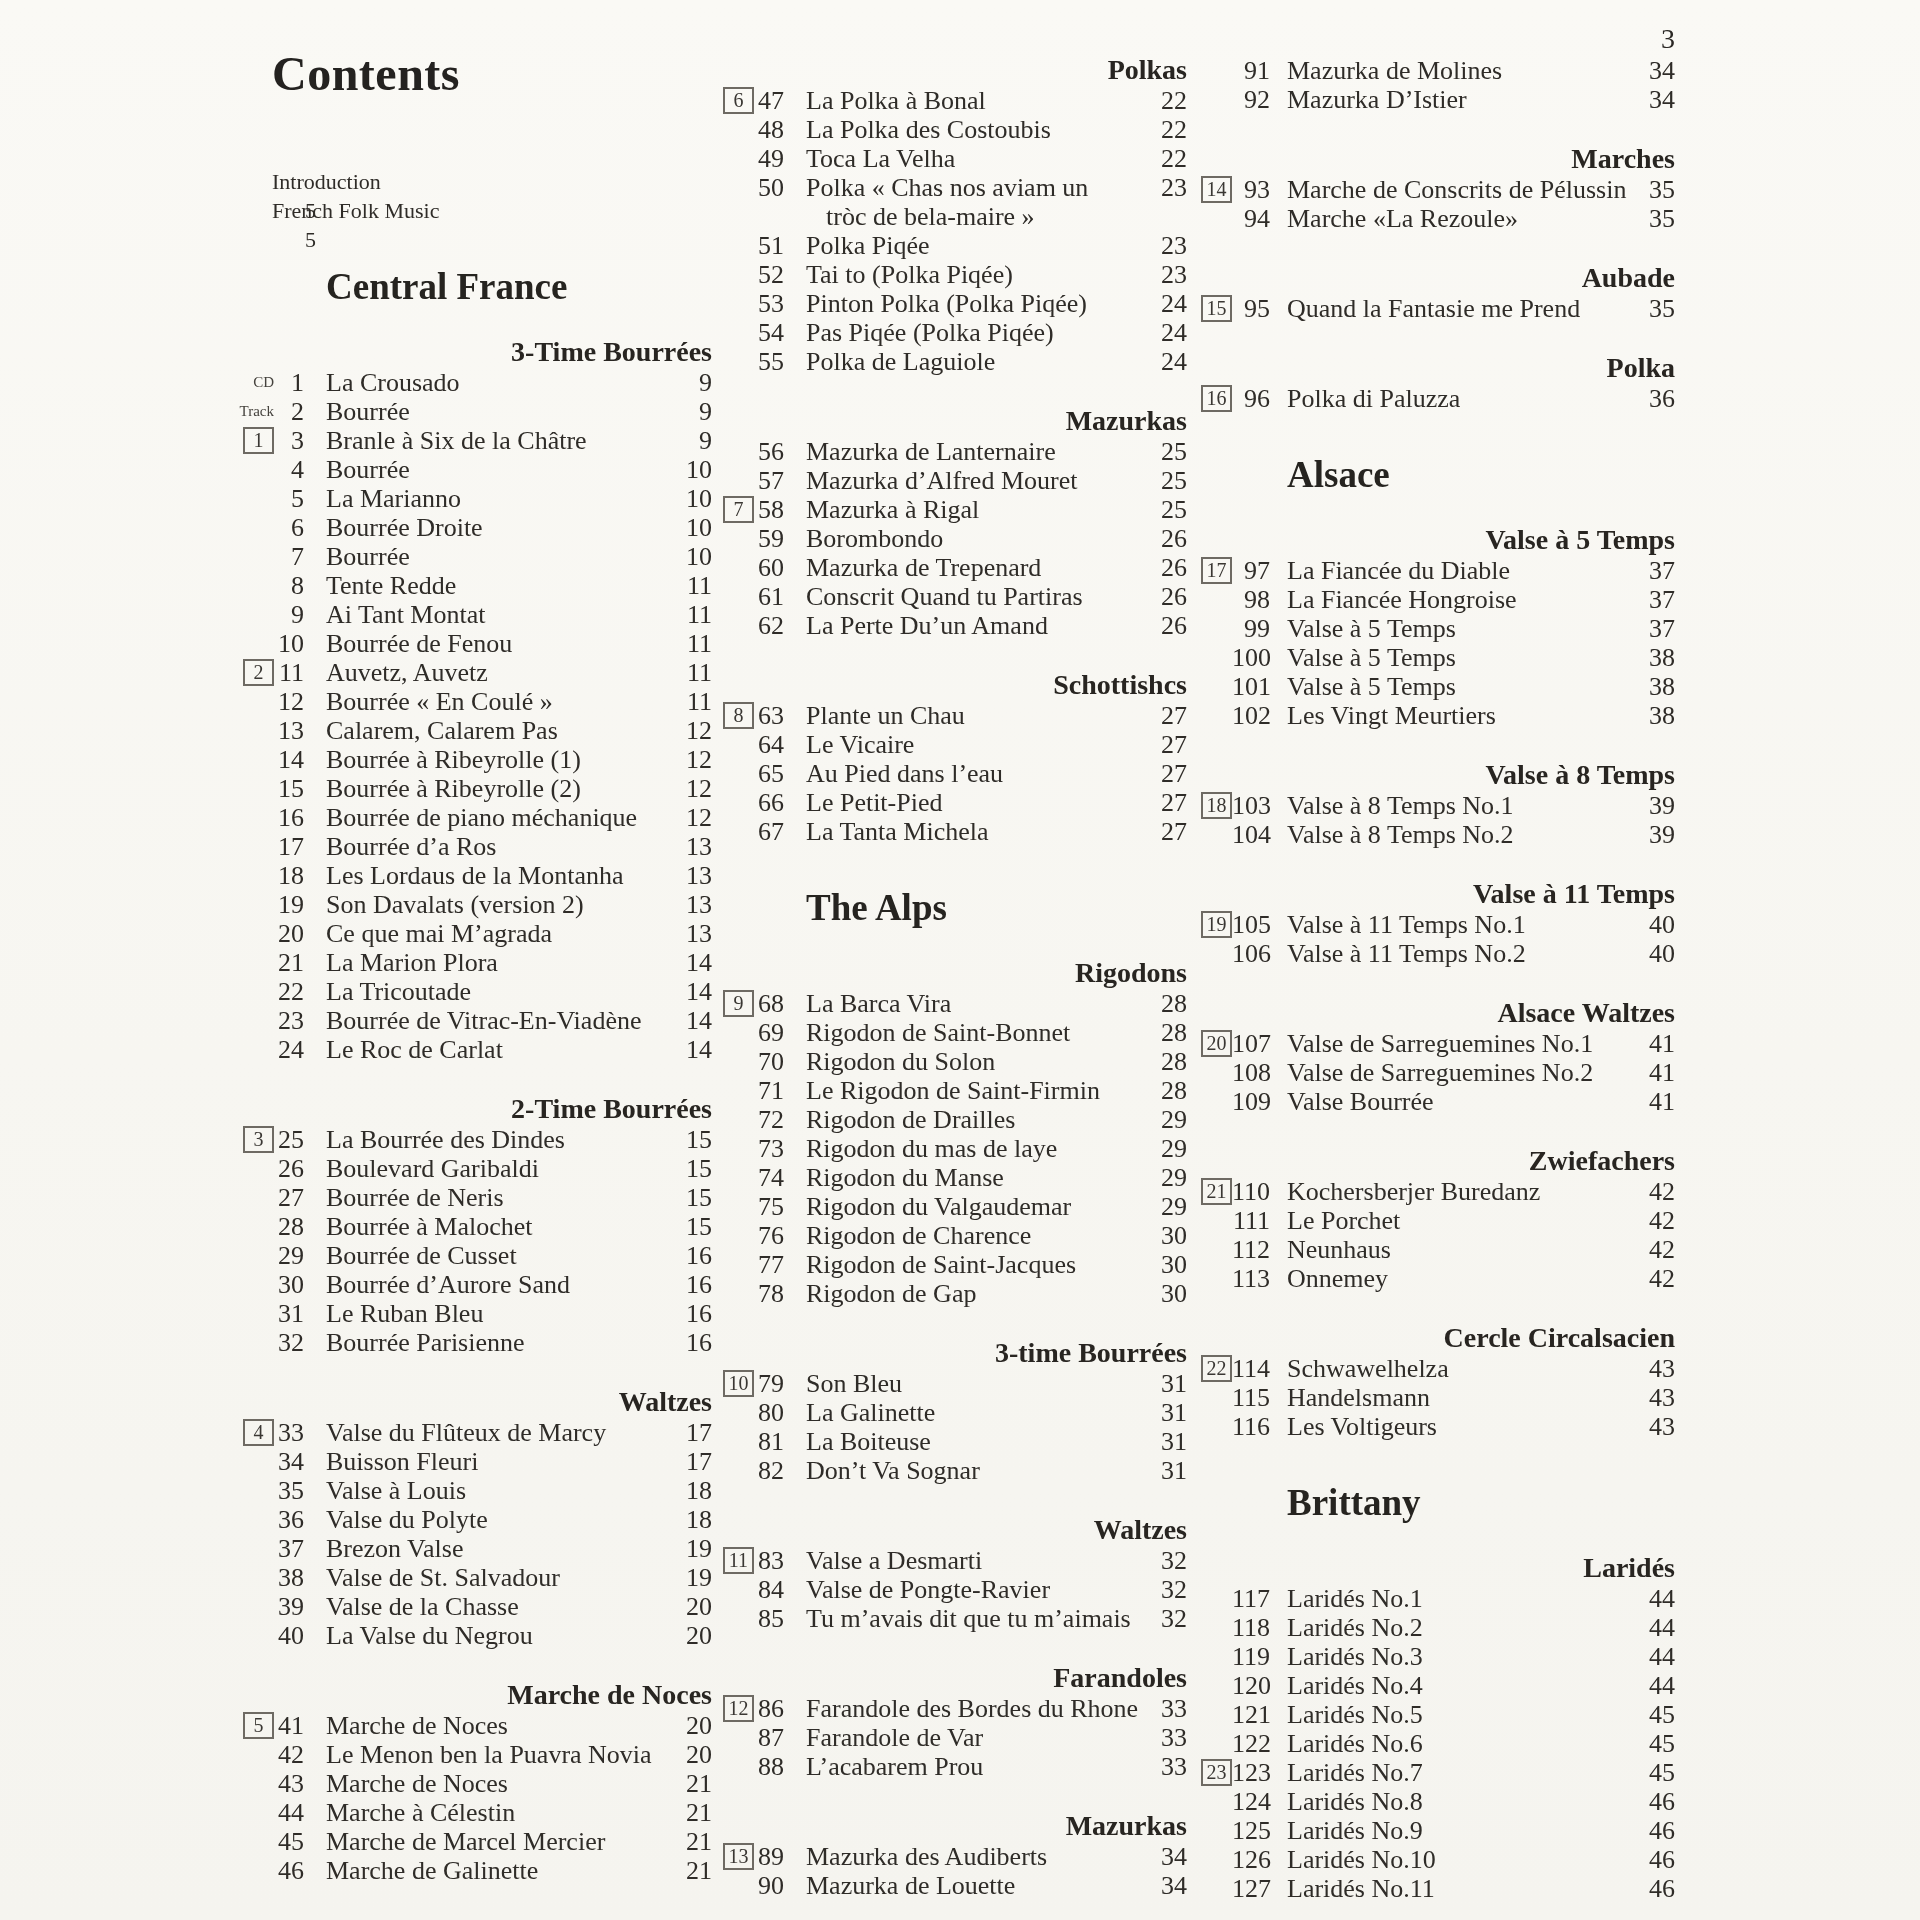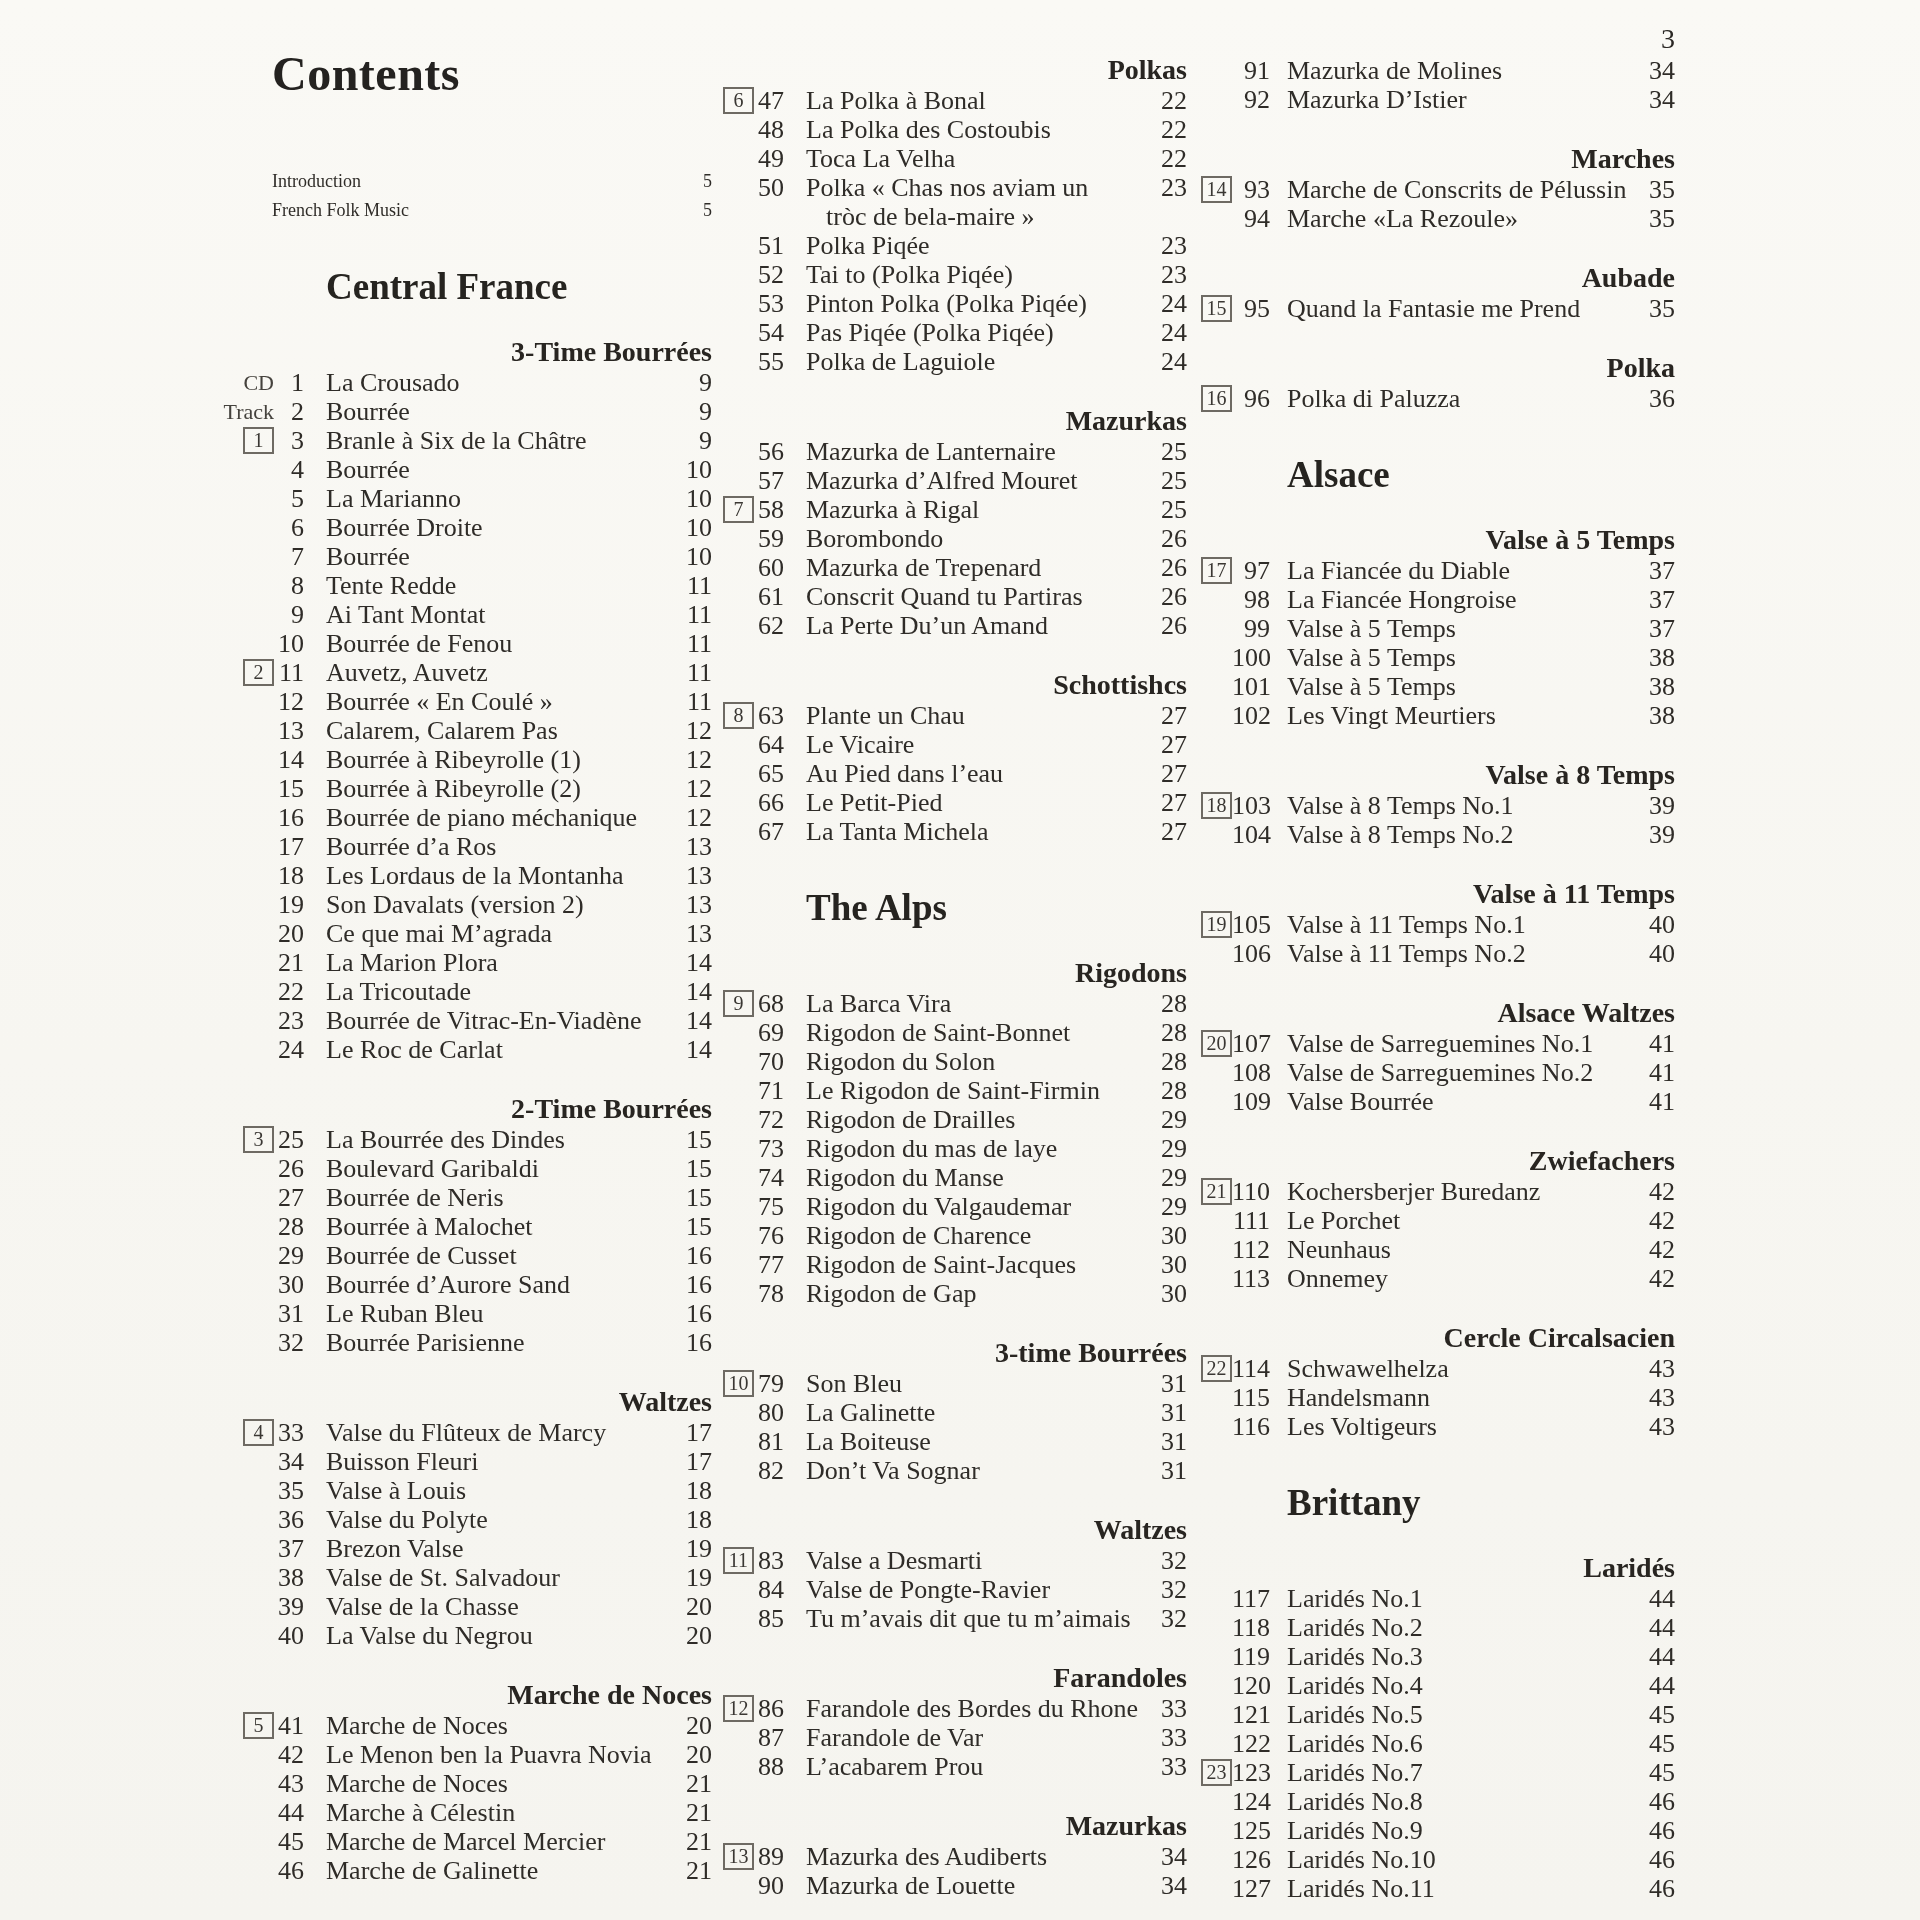--- a/index.html
+++ b/index.html
@@ -14,42 +14,42 @@
   .folio{position:absolute;top:24px;right:245px;font-size:28px;line-height:30px;color:#2b2825;}
   .col{position:absolute;--cdw:34px;--numw:30px;--padw:22px;}
   .col1{left:240px;top:45px;width:472px;}
   .col2{left:720px;top:25px;width:467px;}
   .col3{left:1198px;top:56px;width:477px;--numw:38px;--padw:17px;}
 
   .pagetitle{
     font-weight:bold;font-size:48px;line-height:58px;
     padding-left:32px;margin:0 0 64px 0;letter-spacing:.5px;color:#242220;
   }
-  .introrow{display:flex;height:29px;line-height:29px;font-size:18px;padding-left:32px;}
+  .introrow{display:flex;height:29px;line-height:29px;font-size:22px;padding-left:32px;flex-direction:column;}
   .introtitle{flex:1;min-width:0;white-space:nowrap;}
   .intropage{width:44px;text-align:right;flex:none;}
 
   .section{
     font-weight:bold;font-size:37px;line-height:40px;margin:42px 0 0 0;
     padding-left:calc(var(--cdw) + var(--numw) + var(--padw));color:#262420;
     white-space:nowrap;
   }
   .sub{
     font-weight:bold;font-size:28px;line-height:29px;margin:30px 0 2px 0;
     padding-left:calc(var(--cdw) + var(--numw) + var(--padw));color:#282521;
     white-space:nowrap;
     text-align:right;
   }
   .row{display:flex;height:29px;line-height:29px;font-size:26px;}
   .cdslot{width:var(--cdw);position:relative;display:flex;justify-content:flex-end;align-items:center;flex:none;}
   .cdbox{
     width:31px;height:27px;box-sizing:border-box;border:2px solid #6e6a63;
     text-align:center;font-size:20px;line-height:23px;color:#3a3733;background:transparent;
   }
-  .ml{position:absolute;right:0;top:0;font-size:22px;line-height:29px;color:#45423d;white-space:nowrap;}
+  .ml{position:absolute;right:0;top:0;font-size:15px;line-height:29px;color:#45423d;white-space:nowrap;}
   .num{width:var(--numw);text-align:right;flex:none;}
   .title{flex:1;min-width:0;padding-left:var(--padw);white-space:nowrap;overflow:visible;}
   .title.cont{padding-left:calc(var(--padw) + 20px);}
   .pg{width:44px;text-align:right;flex:none;}
 </style>
 </head>
 <body>
 
 <div class="page">
   <div class="folio">3</div>

